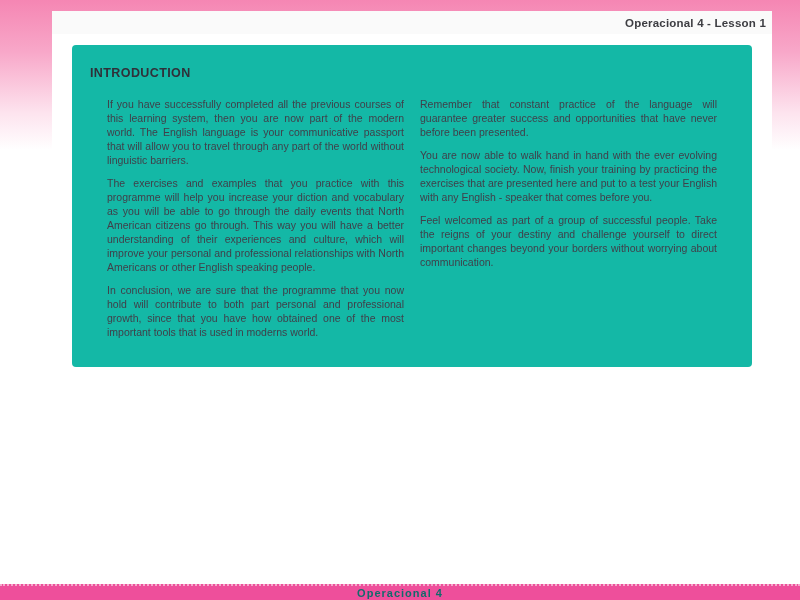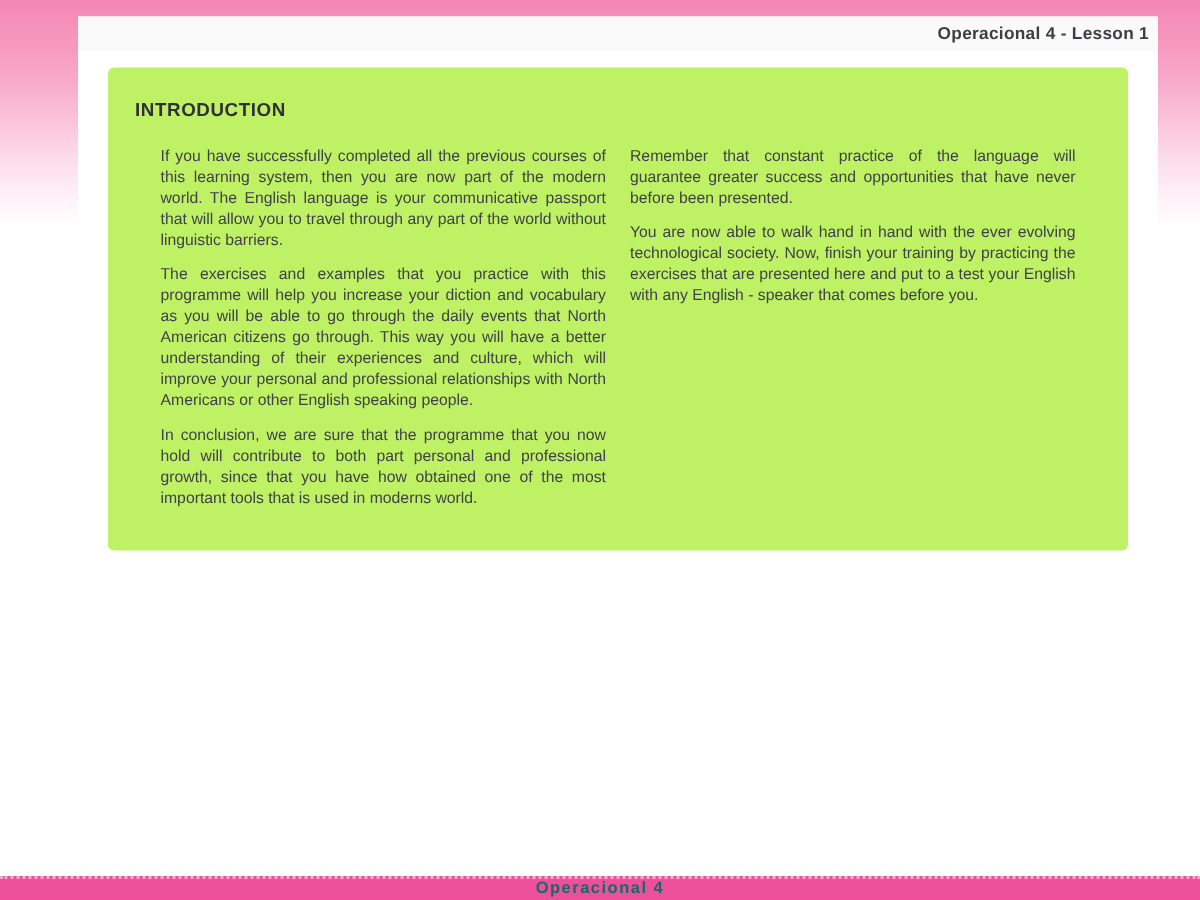--- a/index.html
+++ b/index.html
@@ -36,21 +36,21 @@
   }
   .sheet-header .title {
     font-size: 11.5px;
     font-weight: bold;
     color: #3d3d42;
     letter-spacing: 0.2px;
   }
 
   .intro-box {
     margin: 11px 20px 0 20px;
-    background: #bef264;
+    background: #14b8a6;
     border-radius: 4px;
     padding: 21px 35px 28px 35px;
     min-height: 320px;
   }
 
   .intro-heading {
     margin-left: -17px;
     margin-bottom: 17px;
     font-size: 12.5px;
     font-weight: bold;
@@ -73,21 +73,21 @@
   }
   .column p:last-child { margin-bottom: 0; }
 
   .footer-bar {
     position: absolute;
     left: 0; bottom: 0;
     width: 800px; height: 16px;
     background: #ee4f9b;
     border-top: 2px dotted #f6a9cc;
     display: flex;
-    align-items: flex-start;
+    align-items: center;
     justify-content: center;
   }
   .footer-bar .footer-label {
     font-size: 11px;
     font-weight: bold;
     letter-spacing: 1px;
     color: #116b6b;
     line-height: 13px;
   }
 </style>
@@ -111,20 +111,21 @@
 
         <div class="column">
           <p>If you have successfully completed all the previous courses of this learning system, then you are now part of the modern world. The English language is your communicative passport that will allow you to travel through any part of the world without linguistic barriers.</p>
           <p>The exercises and examples that you practice with this programme will help you increase your diction and vocabulary as you will be able to go through the daily events that North American citizens go through. This way you will have a better understanding of their experiences and culture, which will improve your personal and professional relationships with North Americans or other English speaking people.</p>
           <p>In conclusion, we are sure that the programme that you now hold will contribute to both part personal and professional growth, since that you have how obtained one of the most important tools that is used in moderns world.</p>
         </div>
 
         <div class="column">
           <p>Remember that constant practice of the language will guarantee greater success and opportunities that have never before been presented.</p>
           <p>You are now able to walk hand in hand with the ever evolving technological society. Now, finish your training by practicing the exercises that are presented here and put to a test your English with any English - speaker that comes before you.</p>
+          <p>Feel welcomed as part of a group of successful people. Take the reigns of your destiny and challenge yourself to direct important changes beyond your borders without worrying about communication.</p>
         </div>
 
       </div>
     </div>
 
   </div>
 
   <div class="footer-bar">
     <span class="footer-label">Operacional 4</span>
   </div>

